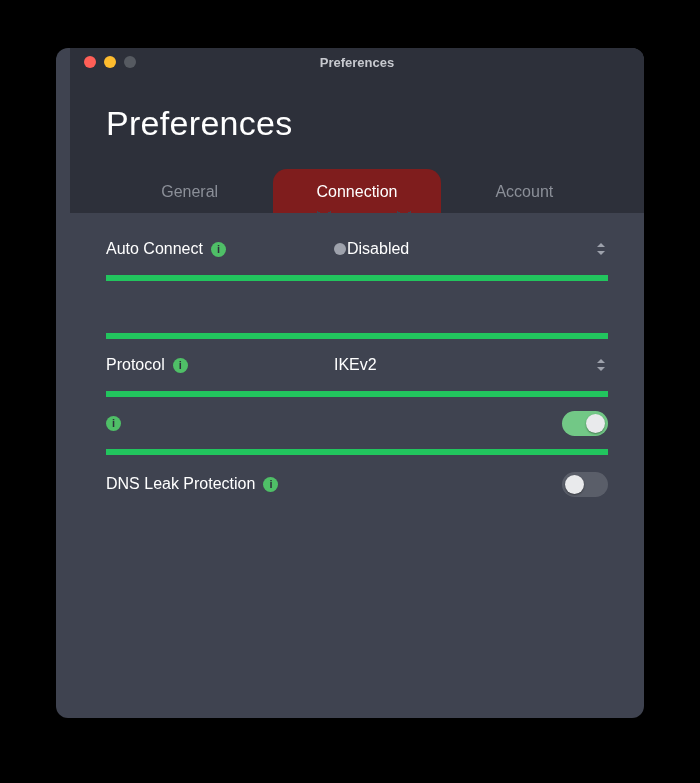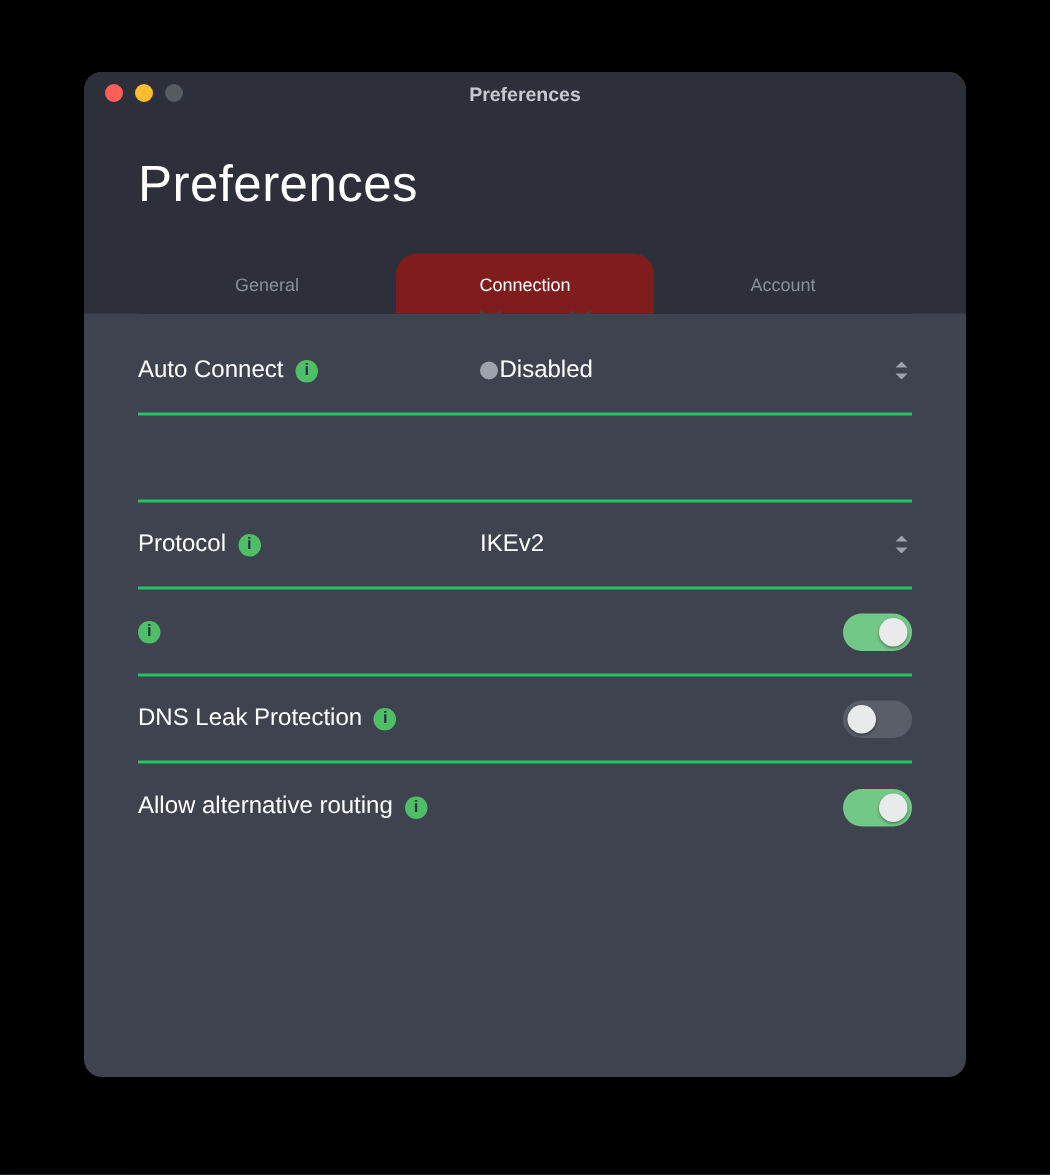--- a/index.html
+++ b/index.html
@@ -15,20 +15,21 @@
   }
   .window {
     width: 588px;
     height: 670px;
     background: #3f4350;
     border-radius: 12px;
     box-shadow: 0 25px 60px rgba(0,0,0,0.7);
     overflow: hidden;
     display: flex;
     flex-direction: column;
+    padding-left: 14px;
   }
   .titlebar {
     height: 28px;
     background: #2d303a;
     display: flex;
     align-items: center;
     position: relative;
   }
   .traffic-lights {
     display: flex;
@@ -63,21 +64,21 @@
 
   .tabs {
     display: flex;
     background: #2d303a;
     border-radius: 0;
   }
   .tab {
     flex: 1;
     text-align: center;
     padding: 14px 0 12px 0;
-    font-size: 12px;
+    font-size: 16px;
     color: #8b8f98;
     cursor: pointer;
     background: #2d303a;
   }
   .tab.active {
     color: #fff;
     font-weight: 500;
     background: #7f1d1d;
     border-top-left-radius: 14px;
     border-top-right-radius: 14px;
@@ -95,21 +96,21 @@
 
   .content {
     flex: 1;
     padding: 10px 36px 20px 36px;
     overflow: auto;
   }
   .row {
     display: flex;
     align-items: center;
     min-height: 58px;
-    border-bottom: 2px solid #22c55e;
+    border-bottom: 6px solid #22c55e;
     gap: 8px;
   }
   .row:last-child { border-bottom: none; }
   .label-wrap {
     display: flex;
     align-items: center;
     gap: 8px;
     flex: 0 0 220px;
   }
   .label {
@@ -278,24 +279,15 @@
     <div class="row">
       <div class="label-wrap" style="flex:1">
         <span class="label">DNS Leak Protection</span>
         <i class="info-icon"></i>
       </div>
       <div class="toggle off right-align">
           <div class="knob"></div>
         </div>
     </div>
 
-    <div class="row">
-      <div class="label-wrap" style="flex:1">
-        <span class="label">Allow alternative routing</span>
-        <i class="info-icon"></i>
-      </div>
-      <div class="toggle on right-align">
-          <div class="knob"></div>
-        </div>
-    </div>
 
   </div>
 </div>
 
 </body></html>

